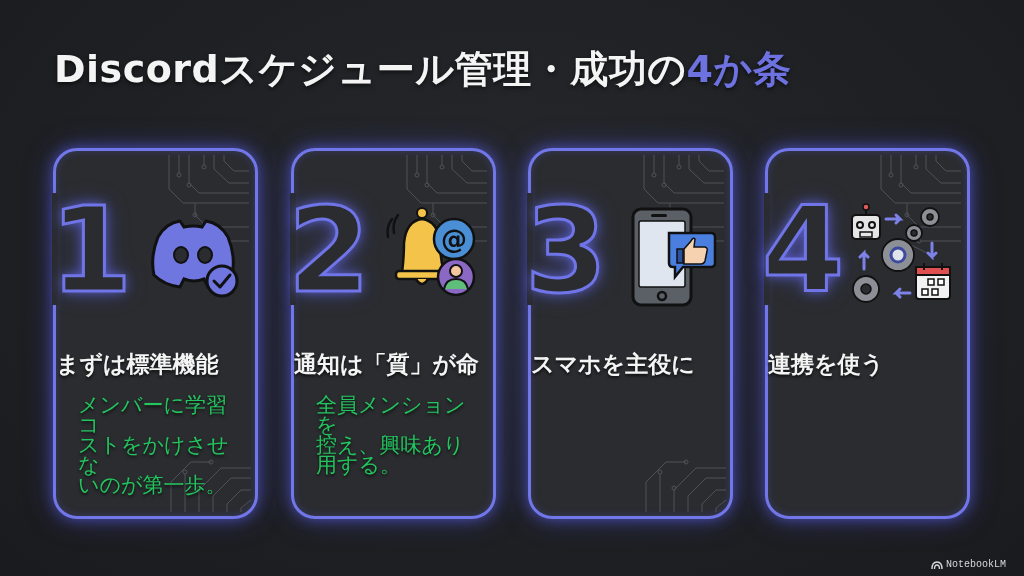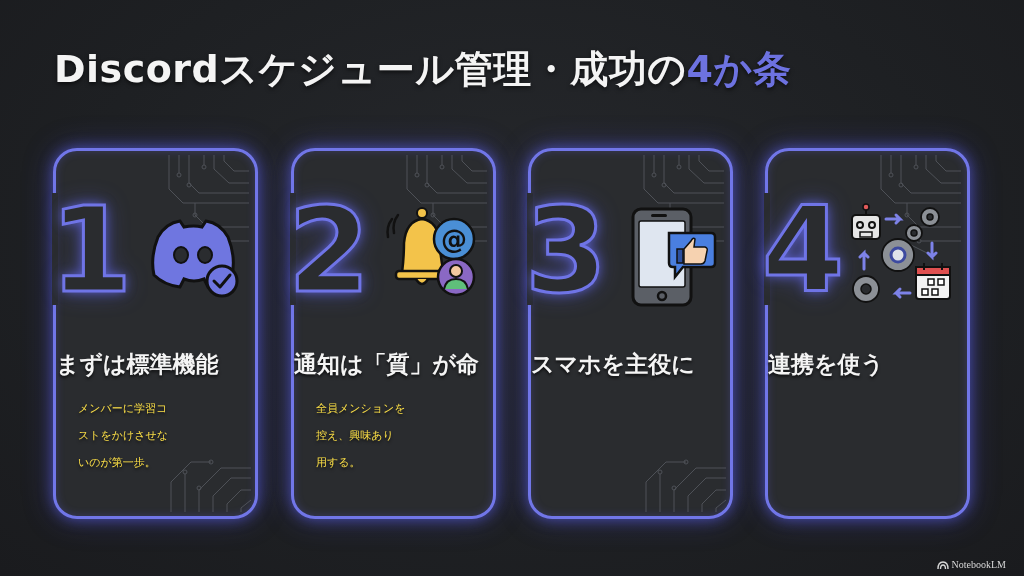--- a/index.html
+++ b/index.html
@@ -87,36 +87,36 @@
     font-weight: bold;
     color: #f4f4f4;
     text-shadow: 0 2px 3px rgba(0,0,0,0.7);
     white-space: nowrap;
   }
   .card-body {
     position: absolute;
     left: 22px;
     right: 14px;
     top: 244px;
-    font-size: 11px;
-    line-height: 27px;
-    color: #fde047;
+    font-size: 21px;
+    line-height: 20px;
+    color: #22c55e;
     text-shadow: 0 2px 3px rgba(0,0,0,0.7);
     white-space: pre-line;
   }
   .brand {
     position: absolute;
     right: 18px;
     bottom: 6px;
     font-size: 10px;
     color: #d8d8d8;
     display: flex;
     align-items: center;
     gap: 3px;
-    font-family: Liberation Serif, serif;
+    font-family: Liberation Mono, monospace;
   }
 </style>
 </head>
 <body>
 
 <div class="title"><span>Discordスケジュール管理・成功の</span><span class="accent">4か条</span></div>
 
 <svg width="0" height="0" style="position:absolute">
   <defs>
     <g id="circuit-top" stroke="#7a7f88" stroke-width="1" fill="none">

